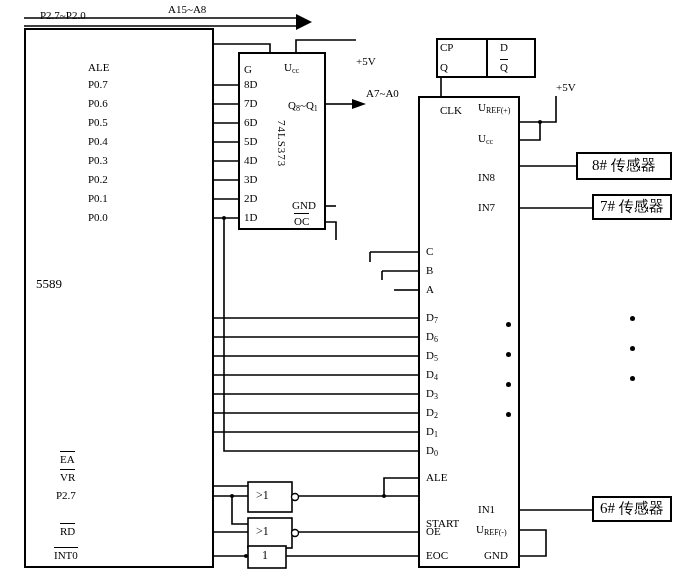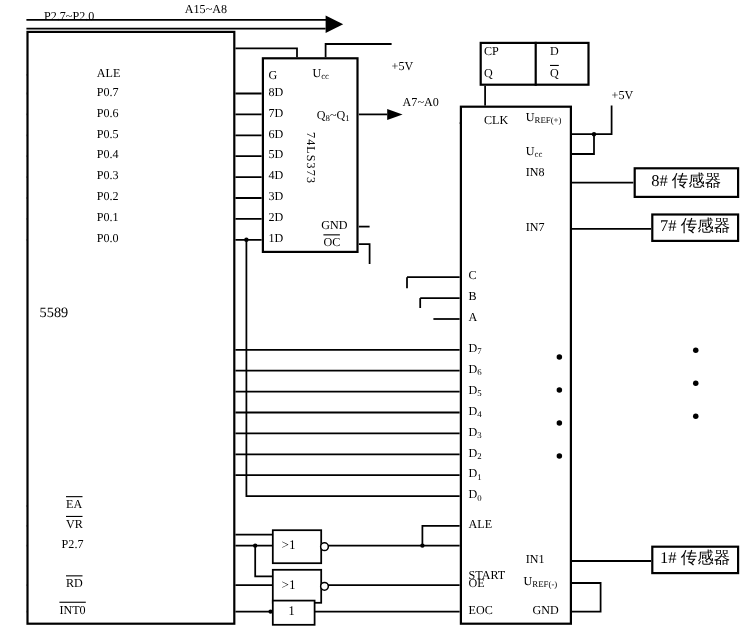--- a/index.html
+++ b/index.html
@@ -183,21 +183,21 @@
   <div class="lbl" style="left:500px;top:62px">
     <span style="border-top:1.3px solid #000;padding-top:1px">Q</span>
   </div>
 
   <div class="box" style="left:418px;top:96px;width:102px;height:472px"></div>
   <div class="lbl" style="left:440px;top:105px">CLK</div>
   <div class="lbl" style="left:478px;top:102px"><span>U</span><span class="sub">REF(+)</span></div>
   <div class="lbl" style="left:478px;top:133px"><span>U</span><span class="sub">cc</span></div>
   <div class="lbl" style="left:556px;top:82px">+5V</div>
 
-  <div class="lbl" style="left:478px;top:152px">IN8</div>
+  <div class="lbl" style="left:478px;top:172px">IN8</div>
   <div class="lbl" style="left:478px;top:202px">IN7</div>
 
   <div class="lbl" style="left:426px;top:246px">C</div>
   <div class="lbl" style="left:426px;top:265px">B</div>
   <div class="lbl" style="left:426px;top:284px">A</div>
 
   <div class="lbl" style="left:426px;top:312px">D<span class="sub">7</span></div>
   <div class="lbl" style="left:426px;top:331px">D<span class="sub">6</span></div>
   <div class="lbl" style="left:426px;top:350px">D<span class="sub">5</span></div>
   <div class="lbl" style="left:426px;top:369px">D<span class="sub">4</span></div>
@@ -227,15 +227,15 @@
   <div class="lbl" style="left:256px;top:526px;font-size:12px">&gt;1</div>
   <div class="lbl" style="left:262px;top:550px;font-size:12px">1</div>
 
   <div class="box" style="left:576px;top:152px;width:96px;height:28px"></div>
   <div class="lbl cn" style="left:592px;top:160px">8# 传感器</div>
 
   <div class="box" style="left:592px;top:194px;width:80px;height:26px"></div>
   <div class="lbl cn" style="left:600px;top:201px">7# 传感器</div>
 
   <div class="box" style="left:592px;top:496px;width:80px;height:26px"></div>
-  <div class="lbl cn" style="left:600px;top:503px">1# 传感器</div>
+  <div class="lbl cn" style="left:600px;top:503px">6# 传感器</div>
 
 </div>
 
 </body></html>

